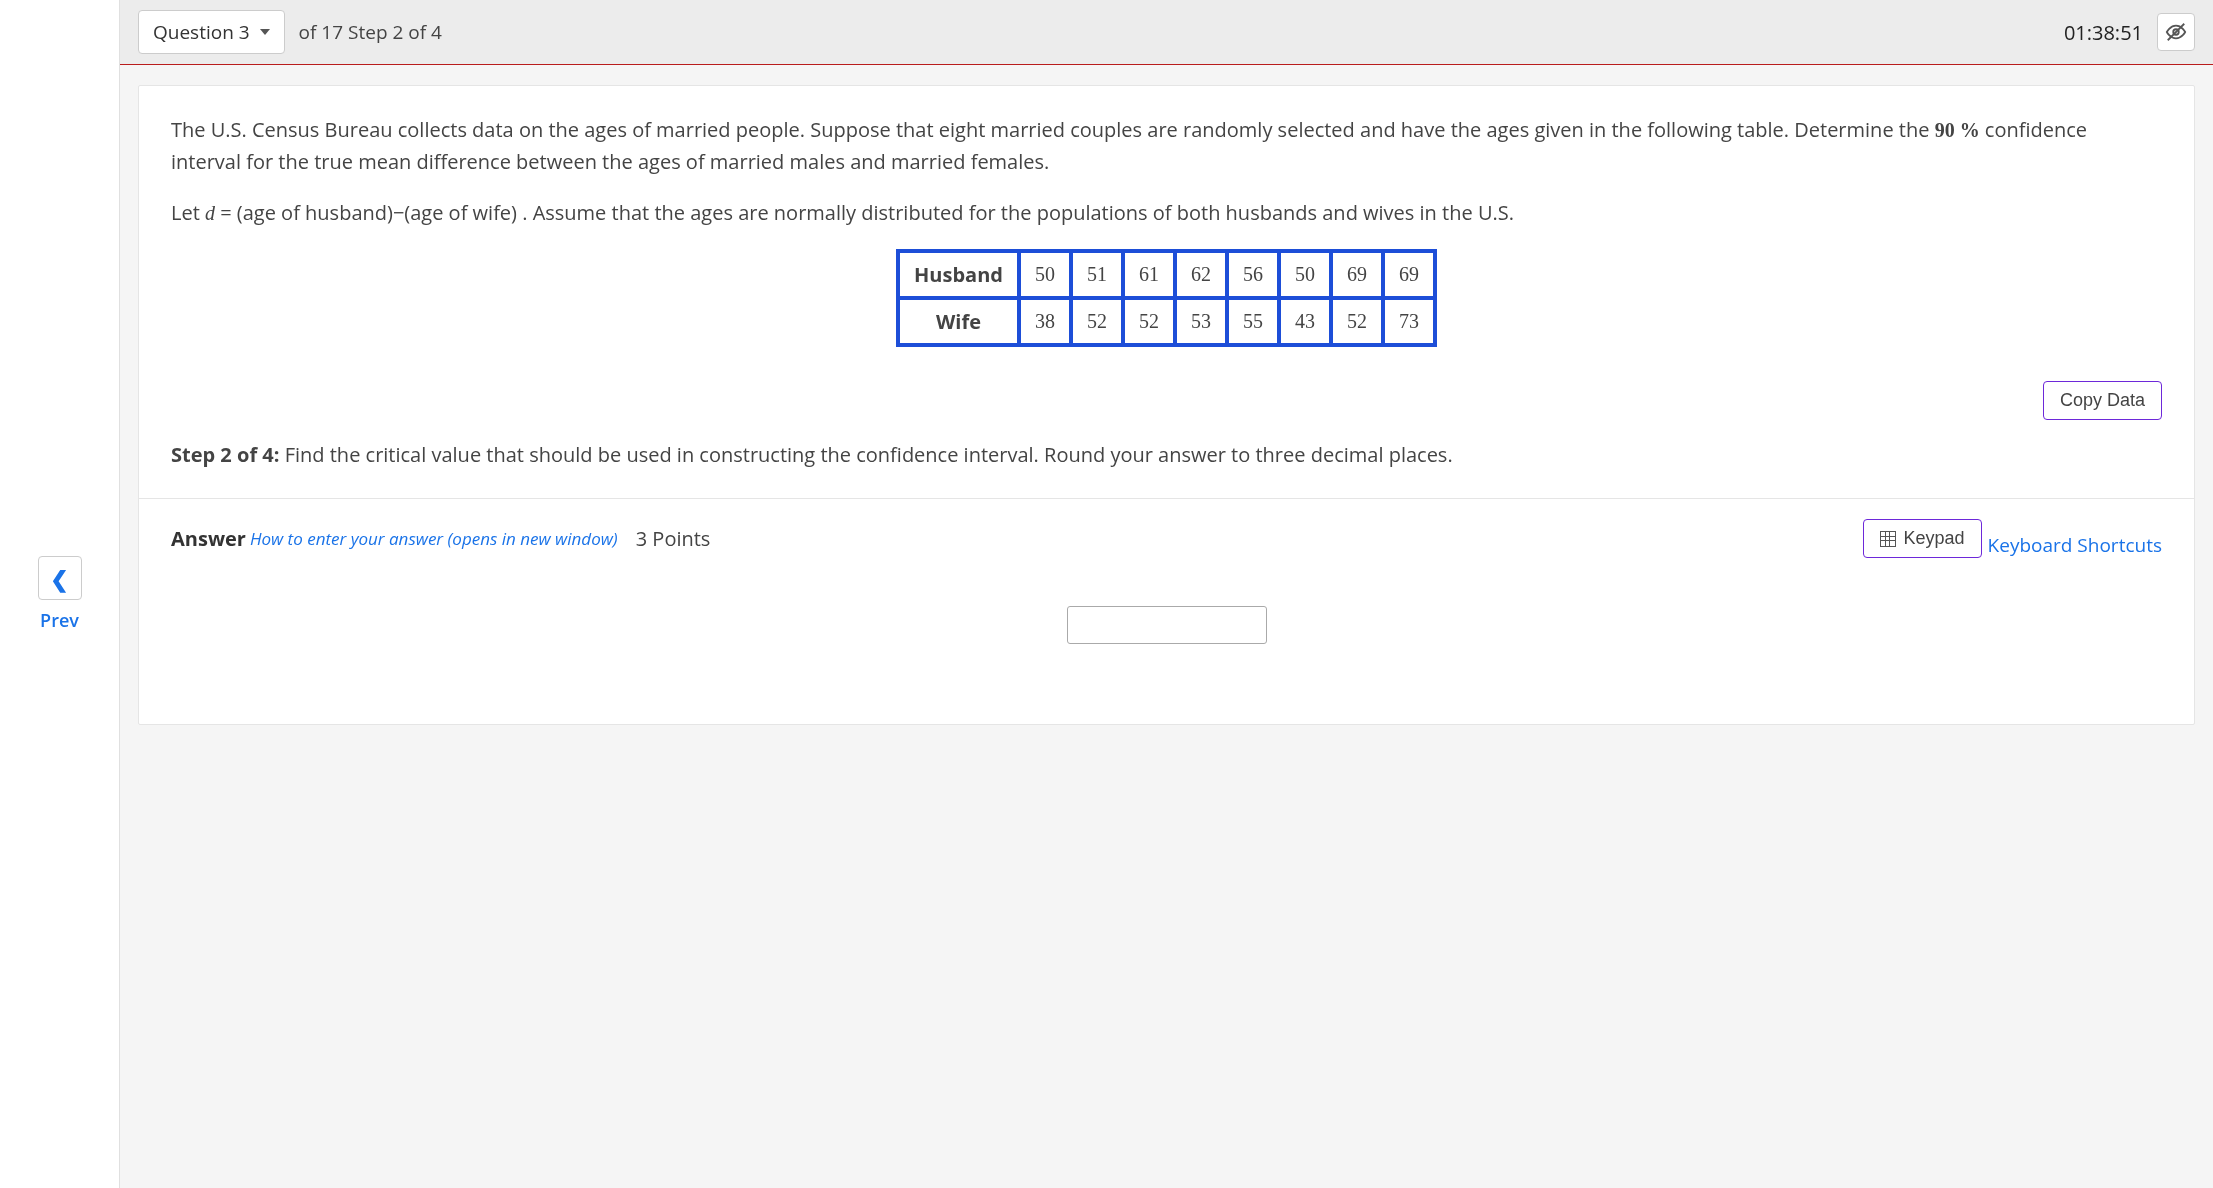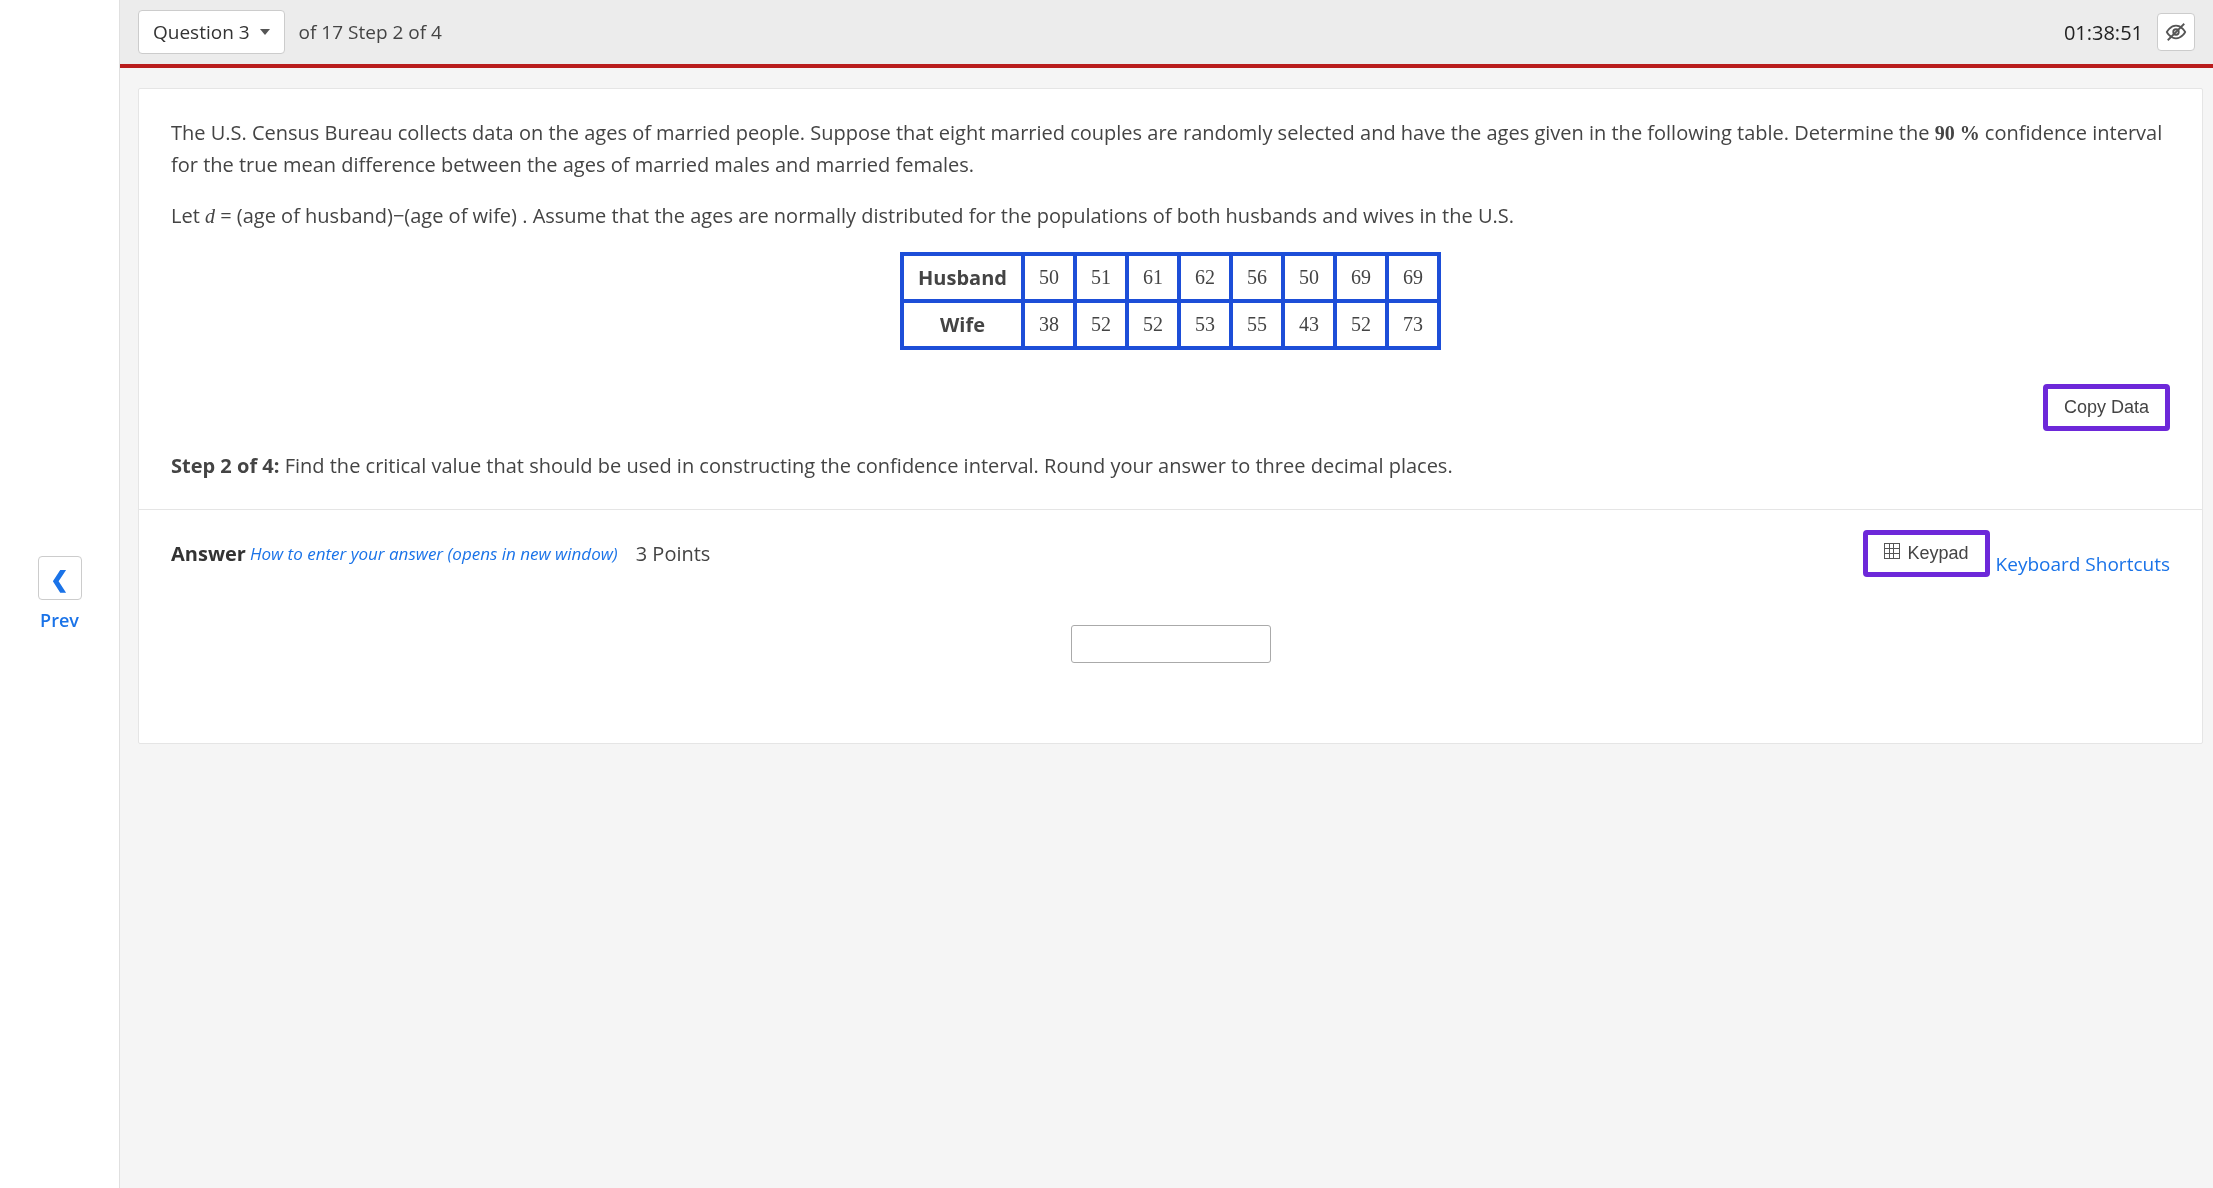--- a/index.html
+++ b/index.html
@@ -41,21 +41,21 @@
     color: #1a73e8;
     font-weight: 600;
     font-size: 18px;
   }
   .main {
     flex: 1;
     padding: 0;
   }
   .topbar {
     background: #ececec;
-    border-bottom: 4px solid #b91c1c;
+    border-bottom: 1px solid #b91c1c;
     padding: 10px 18px;
     display: flex;
     align-items: center;
     gap: 14px;
   }
   .question-dd {
     background: #fff;
     border: 1px solid #ccc;
     border-radius: 4px;
     padding: 8px 14px;
@@ -83,21 +83,21 @@
     border: 1px solid #ccc;
     border-radius: 4px;
     background: #fff;
     display: flex;
     align-items: center;
     justify-content: center;
     cursor: pointer;
   }
   .content {
     background: #fff;
-    margin: 20px 10px 0 18px;
+    margin: 20px 18px 0 18px;
     border: 1px solid #e5e5e5;
     border-radius: 2px;
   }
   .prompt {
     padding: 28px 32px 10px 32px;
     line-height: 1.55;
     color: #444;
   }
   .prompt p { margin-bottom: 20px; }
   .ci-bold { font-weight: 700; font-family: Georgia, serif; }
@@ -117,28 +117,28 @@
     font-family: "Open Sans", Arial, sans-serif;
     font-weight: 700;
   }
   .copy-row {
     display: flex;
     justify-content: flex-end;
     padding: 6px 32px 20px 32px;
   }
   .btn {
     background: #fff;
-    border: 5px solid #6d28d9;
+    border: 1px solid #6d28d9;
     border-radius: 4px;
     padding: 8px 16px;
     cursor: pointer;
     font-size: 18px;
     color: #444;
     display: inline-flex;
-    align-items: flex-start;
+    align-items: center;
     gap: 8px;
   }
   .step-instr {
     padding: 0 32px 28px 32px;
     color: #444;
     line-height: 1.5;
   }
   .step-instr b { font-weight: 700; }
   .answer-bar {
     border-top: 1px solid #e5e5e5;

